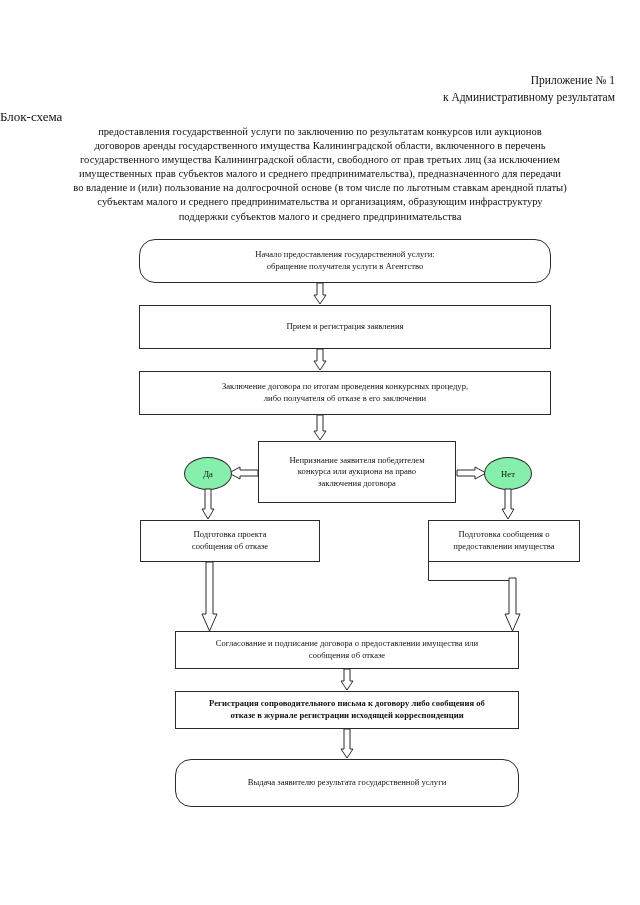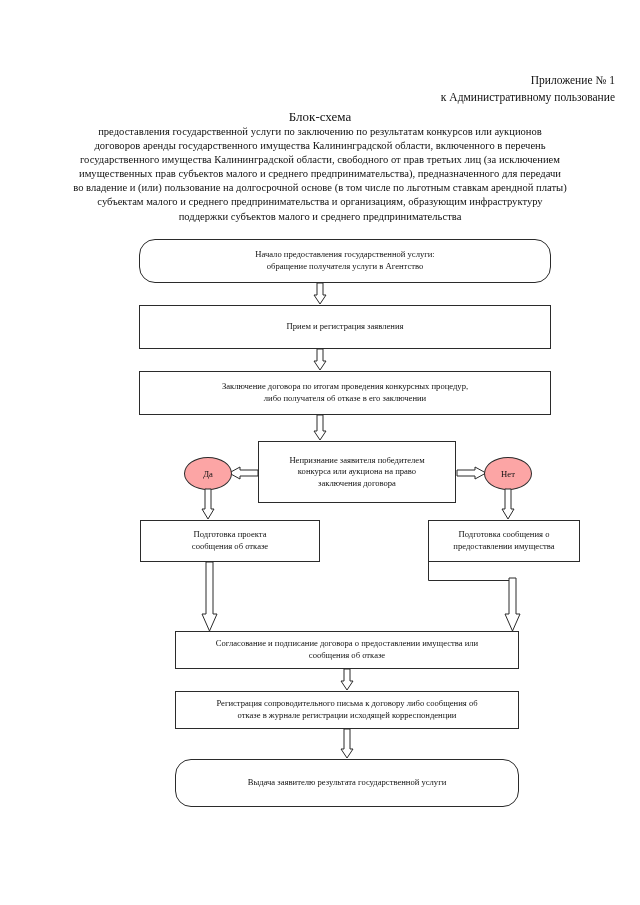--- a/index.html
+++ b/index.html
@@ -32,21 +32,21 @@
     line-height: 17px;
   }
   .appendix div { white-space: nowrap; }
 
   
   .doc-title {
     position: absolute;
     left: 0;
     top: 108px;
     width: 640px;
-    text-align: center;
+    text-align: left;
     font-size: 13px;
     line-height: 17px;
   }
   .doc-subtitle {
     position: absolute;
     left: 48px;
     top: 125px;
     width: 544px;
     text-align: center;
     font-size: 10.6px;
@@ -73,21 +73,21 @@
     border-width: 1.3px;
   }
   .node .txt { display: block; width: 100%; }
   .node .txt span { display: block; }
 
   .oval {
     position: absolute;
     box-sizing: border-box;
     border: 1px solid #2b2b2b;
     border-radius: 50%;
-    background: #fca5a5;
+    background: #86efac;
     display: flex;
     align-items: center;
     justify-content: center;
     font-size: 8.6px;
   }
 
   
   .arrow {
     position: absolute;
     pointer-events: none;
@@ -110,21 +110,21 @@
     stroke-width: 1;
   }
 </style>
 </head>
 <body>
 
 <div id="page">
 
   <div class="appendix">
     <div>Приложение № 1</div>
-    <div>к Административному пользование</div>
+    <div>к Административному результатам</div>
   </div>
 
   <div class="doc-title">Блок-схема</div>
 
   <div class="doc-subtitle">
     <p>предоставления государственной услуги по заключению по результатам конкурсов или аукционов</p>
     <p>договоров аренды государственного имущества Калининградской области, включенного в перечень</p>
     <p>государственного имущества Калининградской области, свободного от прав третьих лиц (за исключением</p>
     <p>имущественных прав субъектов малого и среднего предпринимательства), предназначенного для передачи</p>
     <p>во владение и (или) пользование на долгосрочной основе (в том числе по льготным ставкам арендной платы)</p>
@@ -247,21 +247,21 @@
       <span>сообщения об отказе</span>
     </span>
   </div>
 
   <div class="arrow" style="left:340px; top:669px; width:14px; height:22px;">
     <svg width="14" height="22" viewBox="0 0 14 22">
       <polygon points="4,0 10,0 10,12 13,12 7,21 1,12 4,12"></polygon>
     </svg>
   </div>
 
-  <div class="node" style="left:175px; top:691px; width:344px; height:38px;">
+  <div class="node" style="left:175px; top:691px; width:344px; height:38px;font-weight:bold;">
     <span class="txt">
       <span>Регистрация сопроводительного письма к договору либо сообщения об</span>
       <span>отказе в журнале регистрации исходящей корреспонденции</span>
     </span>
   </div>
 
   <div class="arrow" style="left:340px; top:729px; width:14px; height:30px;">
     <svg width="14" height="30" viewBox="0 0 14 30">
       <polygon points="4,0 10,0 10,20 13,20 7,29 1,20 4,20"></polygon>
     </svg>

